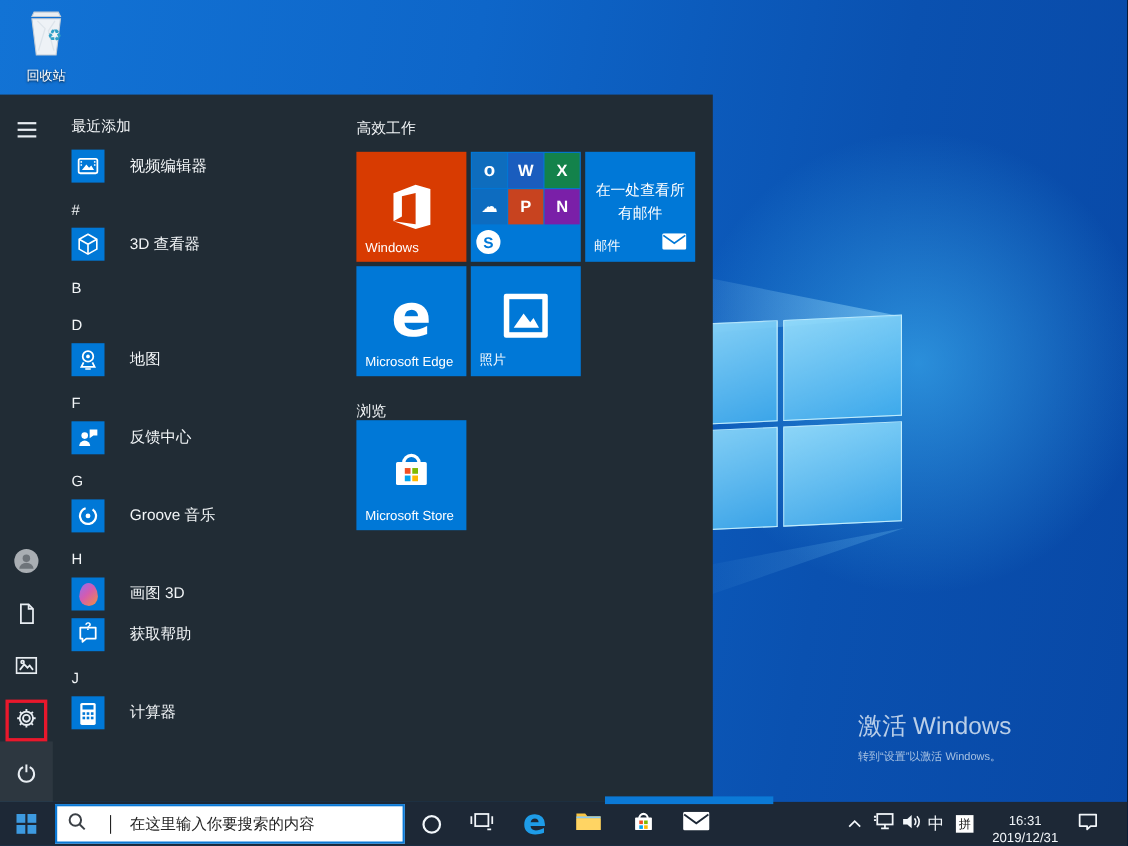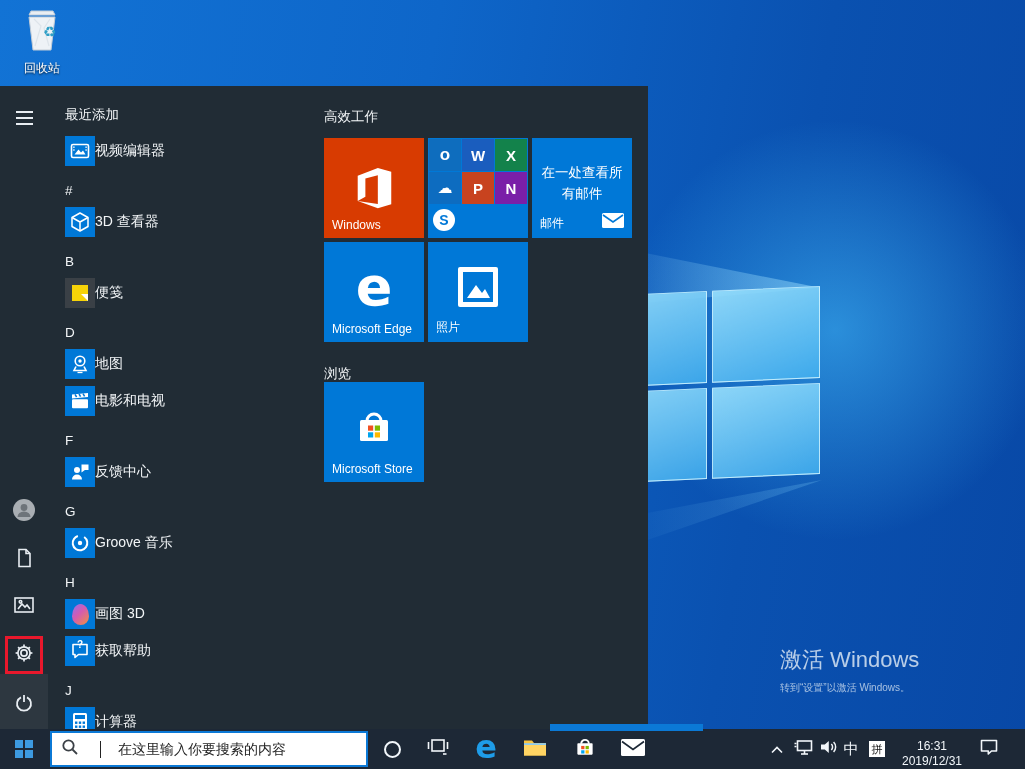--- a/index.html
+++ b/index.html
@@ -58,21 +58,21 @@
   .app-list{position:absolute;left:48px;top:0;width:276px;height:100%;
     padding:20px 0 0 17px;}
   .list-header{height:34px;display:flex;align-items:center;
     font-size:13.5px;color:#f2f5f7;padding-left:0;cursor:pointer;}
   .list-header.first{height:30px;align-items:flex-start;}
   .app-row{height:30px;margin-bottom:7px;display:flex;align-items:center;cursor:pointer;}
   .app-ic{width:30px;height:30px;flex:0 0 30px;display:flex;align-items:center;
     justify-content:center;position:relative;}
   .ic-blue{background:#0078d7;}
   .ic-dark{background:#3a4046;}
-  .app-label{margin-left:0;font-size:14px;color:#f2f5f7;white-space:nowrap;}
+  .app-label{margin-left:23px;font-size:14px;color:#f2f5f7;white-space:nowrap;}
   .note{width:16px;height:16px;background:#f7d308;position:relative;}
   .note::after{content:"";position:absolute;right:0;bottom:0;border-style:solid;
     border-width:0 7px 7px 0;border-color:transparent #fff transparent transparent;}
   .balloon{width:17px;height:21px;
     background:linear-gradient(135deg,#8f6ff0 0%,#d45bb0 45%,#f0913e 100%);
     border-radius:50% 50% 48% 52% / 58% 58% 42% 42%;}
 
   
   .tiles{position:absolute;left:324px;top:0;width:316px;height:100%;}
   .tiles-h{position:absolute;left:0;font-size:13.5px;color:#f2f5f7;}
@@ -266,55 +266,35 @@
           <svg width="22" height="22" viewBox="0 0 22 22" fill="none" stroke="#fff" stroke-width="1.5" stroke-linejoin="round">
             <path d="M11 2 L19 6.5 V15.5 L11 20 L3 15.5 V6.5 Z"></path>
             <path d="M3 6.5 L11 11 L19 6.5 M11 11 V20"></path>
           </svg>
         </span>
         <span class="app-label">3D 查看器</span>
       </div>
 
       <div class="list-header">B</div>
 
-      <div class="app-row">
-        <span class="app-ic ic-dark">
-            <span class="note"></span>
-          </span>
-        <span class="app-label">便笺</span>
-      </div>
 
       <div class="list-header">D</div>
 
       <div class="app-row">
         <span class="app-ic ic-blue">
           <svg width="22" height="22" viewBox="0 0 22 22" fill="none" stroke="#fff" stroke-width="1.6">
             <circle cx="11" cy="8" r="4.8"></circle>
               <circle cx="11" cy="8" r="1.7" fill="#fff" stroke="none"></circle>
             <path d="M7 13.5 L5 17.5 H17 L15 13.5"></path>
               <path d="M8.5 19.5 h5" stroke-width="1.3"></path>
           </svg>
         </span>
         <span class="app-label">地图</span>
       </div>
 
-      <div class="app-row">
-        <span class="app-ic ic-blue">
-          <svg width="22" height="22" viewBox="0 0 22 22">
-            <path d="M3 4.5 L19 3 V7 L3 8.5 Z" fill="#fff"></path>
-            <rect x="3" y="9.2" width="16" height="9" rx="1" fill="#fff"></rect>
-            <g stroke="#0078d7" stroke-width="1.5">
-                <line x1="6" y1="4.4" x2="7.6" y2="7"></line>
-            <line x1="10" y1="4" x2="11.6" y2="6.7"></line>
-                <line x1="14" y1="3.6" x2="15.6" y2="6.3"></line>
-              </g>
-          </svg>
-        </span>
-        <span class="app-label">电影和电视</span>
-      </div>
 
       <div class="list-header">F</div>
 
       <div class="app-row">
         <span class="app-ic ic-blue">
           <svg width="22" height="22" viewBox="0 0 22 22" fill="#fff">
             <circle cx="8" cy="9" r="3"></circle>
             <path d="M3 18.5 a5 5 0 0 1 10 0 Z"></path>
             <path d="M12.5 3.5 h7 v5.4 h-3.6 l-3.4 2.6 V8.9 Z"></path>
           </svg>

